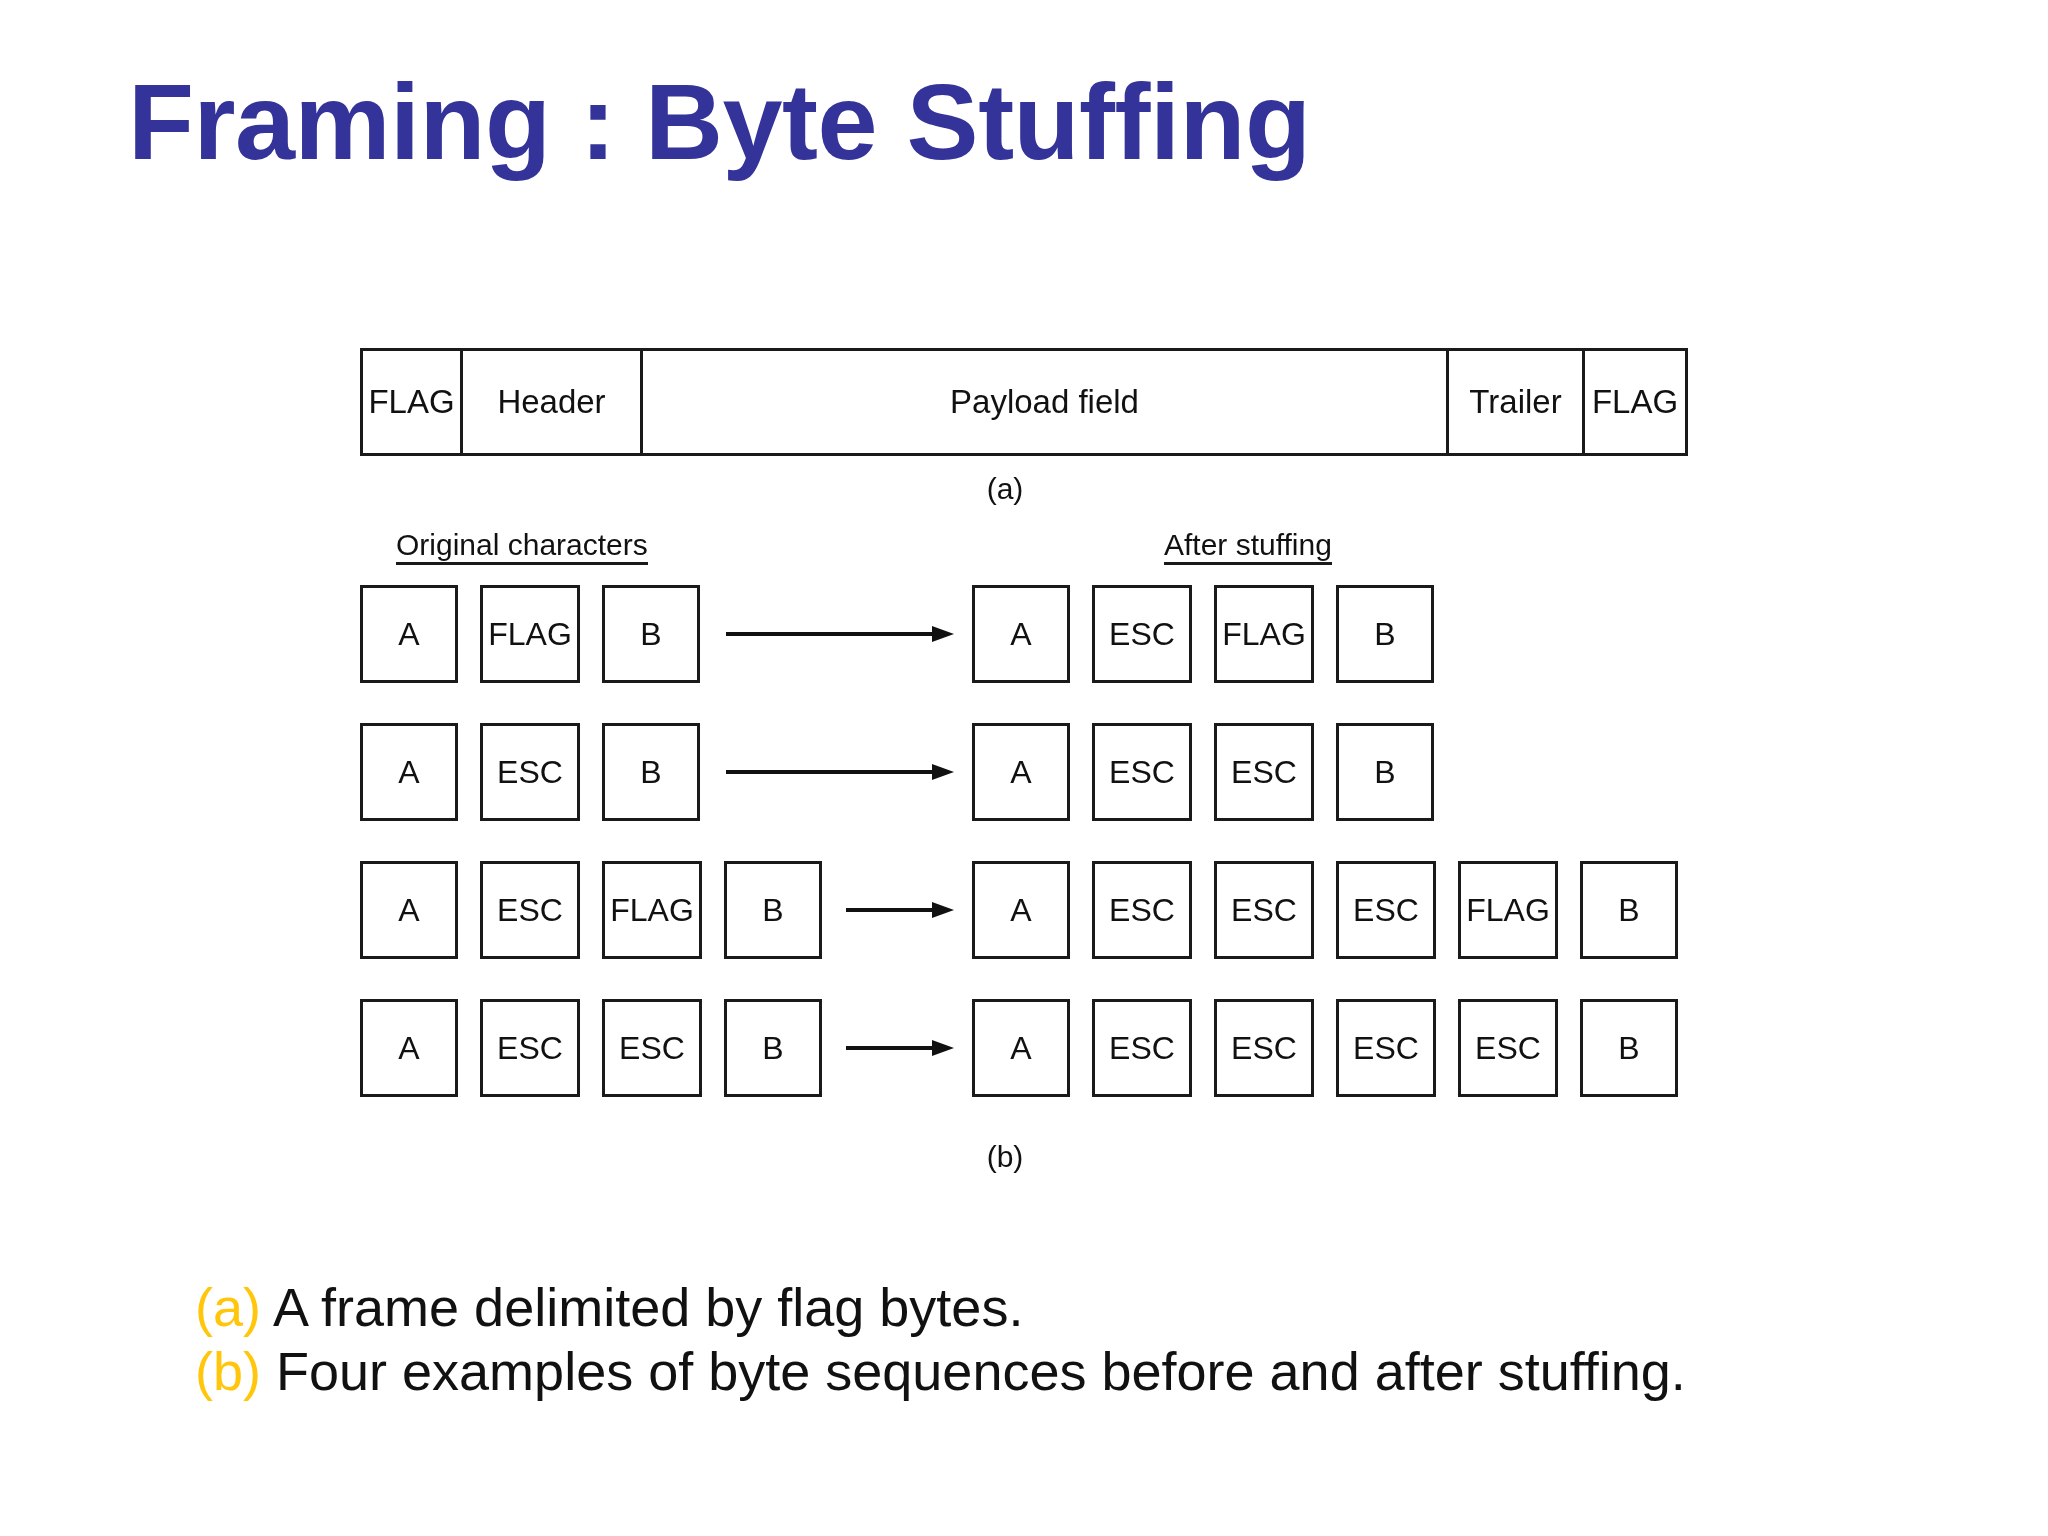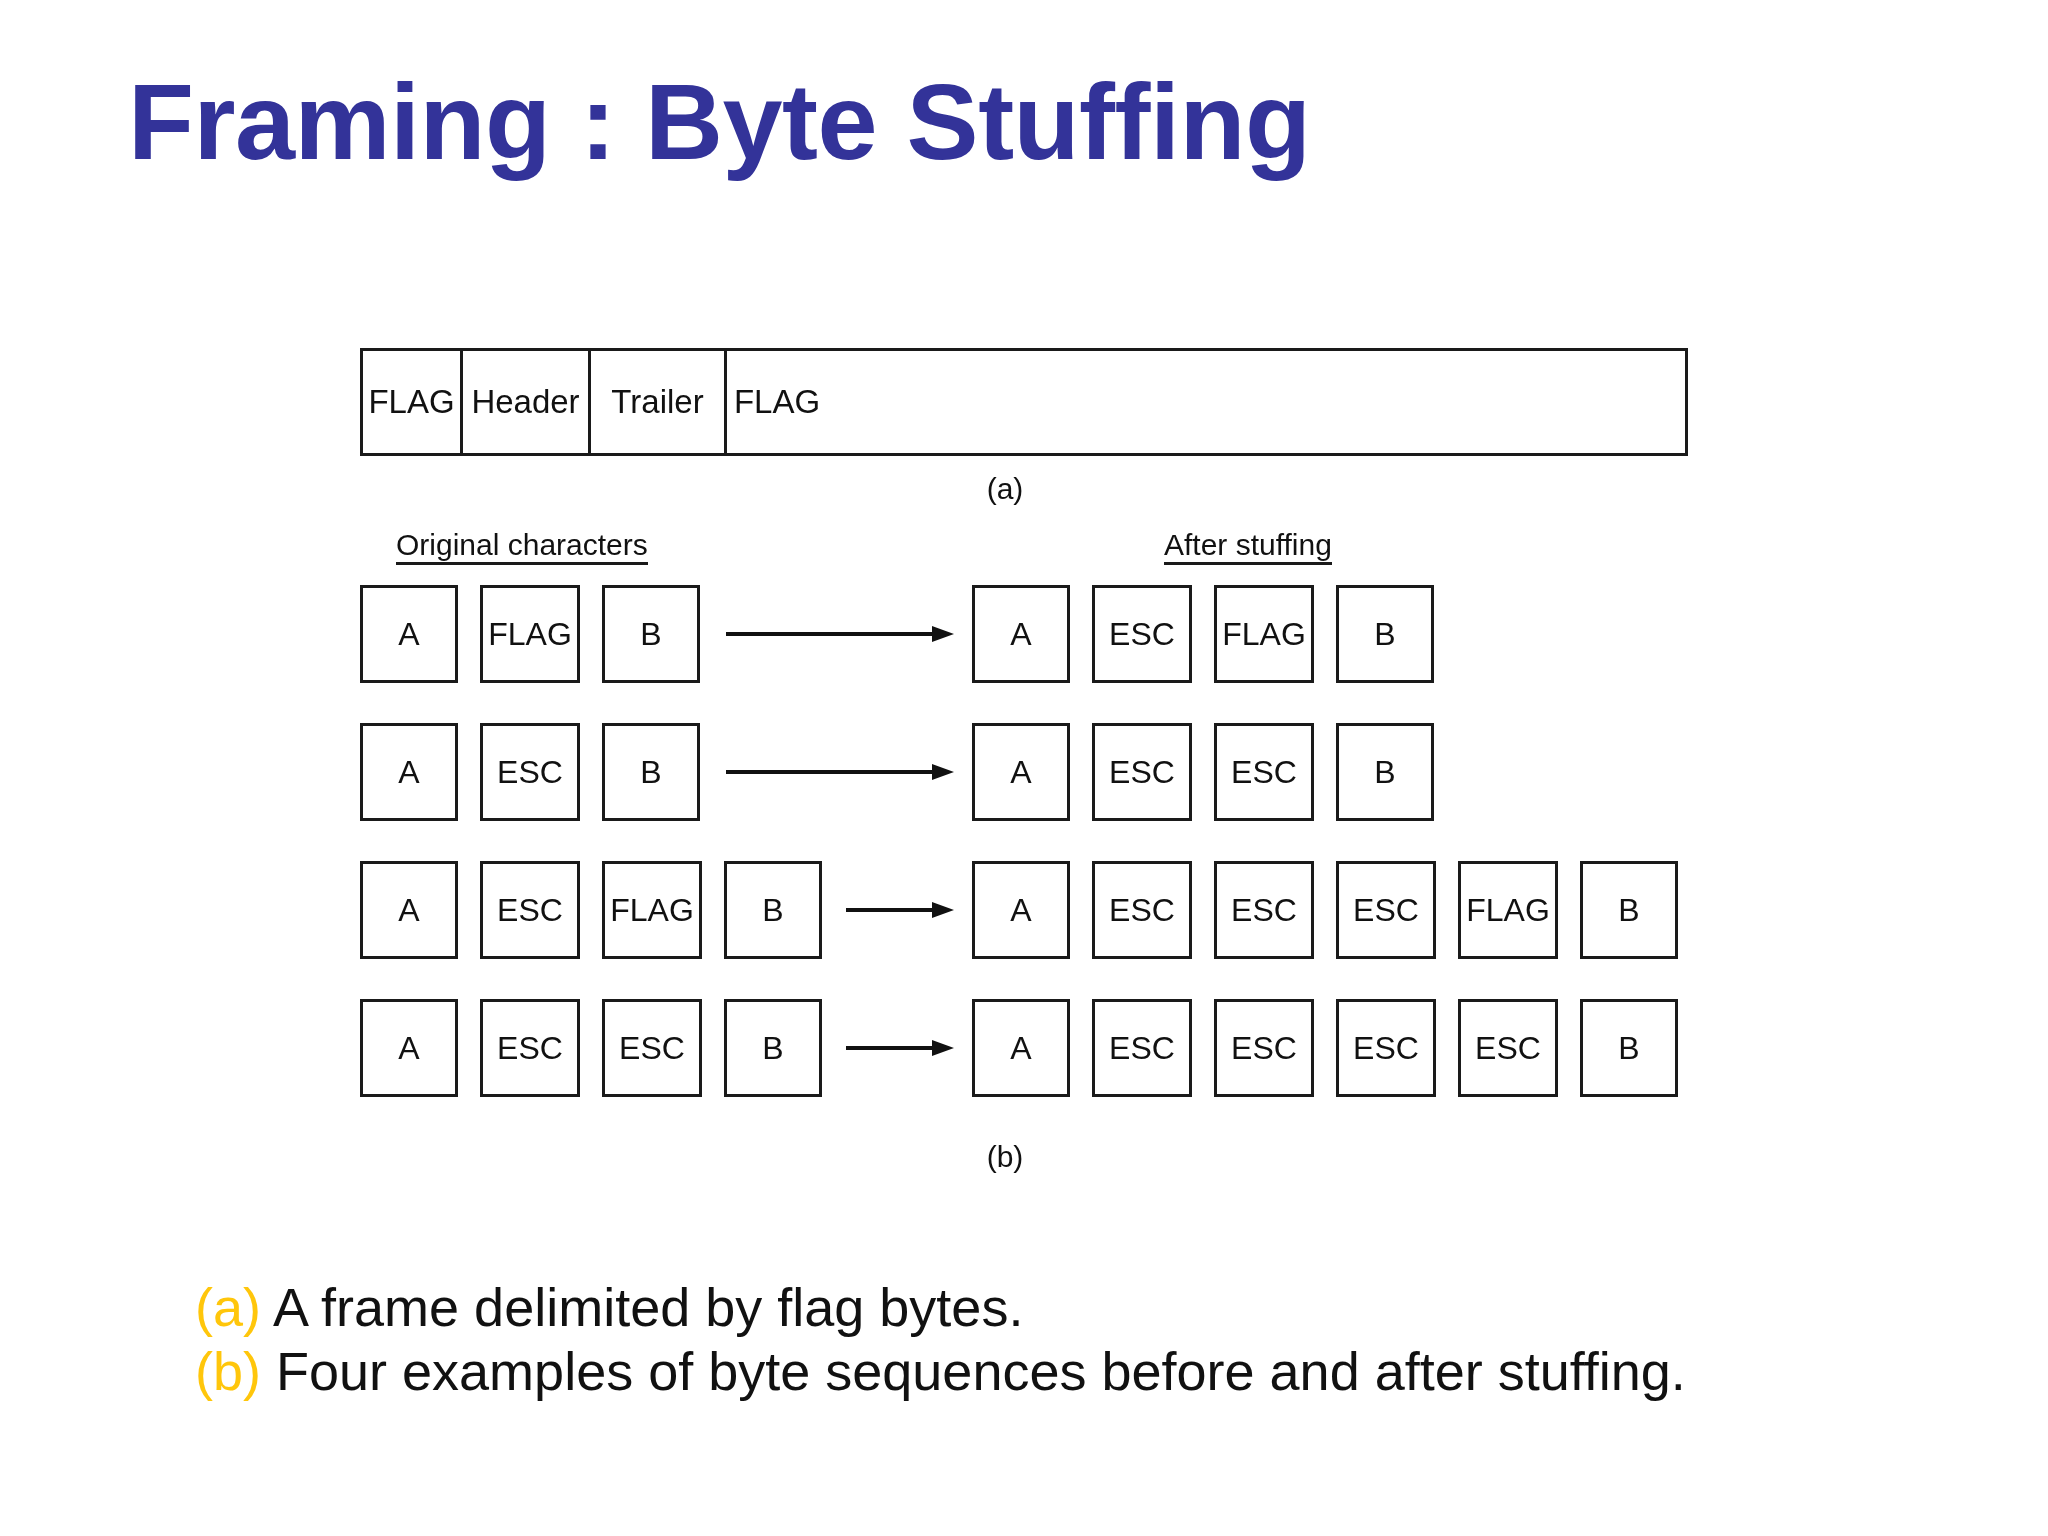--- a/index.html
+++ b/index.html
@@ -46,21 +46,21 @@
     align-items: center;
     justify-content: center;
     font-size: 33px;
     color: #111111;
     box-sizing: border-box;
     border-right: 3px solid #1a1a1a;
     height: 100%;
   }
   #frame-strip .cell:last-child { border-right: none; }
   .cell-flag-left   { width: 100px; }
-  .cell-header      { width: 128px; }
+  .cell-header      { width: 180px; }
   .cell-payload     { flex: 1 1 auto; }
   .cell-trailer     { width: 136px; }
   .cell-flag-right  { width: 100px; }
 
   #label-a {
     position: absolute;
     left: 0;
     top: 472px;
     width: 2048px;
     text-align: center;
@@ -164,20 +164,21 @@
   .caption-text { color: #111111; }
 </style>
 </head>
 <body>
 
 <div id="slide-title">Framing : Byte Stuffing</div>
 
 <div id="frame-strip">
   <div class="cell cell-flag-left">FLAG</div>
   <div class="cell cell-header">Header</div>
+  <div class="cell cell-payload">Payload field</div>
   <div class="cell cell-trailer">Trailer</div>
   <div class="cell cell-flag-right">FLAG</div>
 </div>
 
 <div id="label-a">
   <span>(a)</span>
 </div>
 
 <div id="heading-original" class="col-heading">Original characters</div>
 <div id="heading-stuffed" class="col-heading">After stuffing</div>

